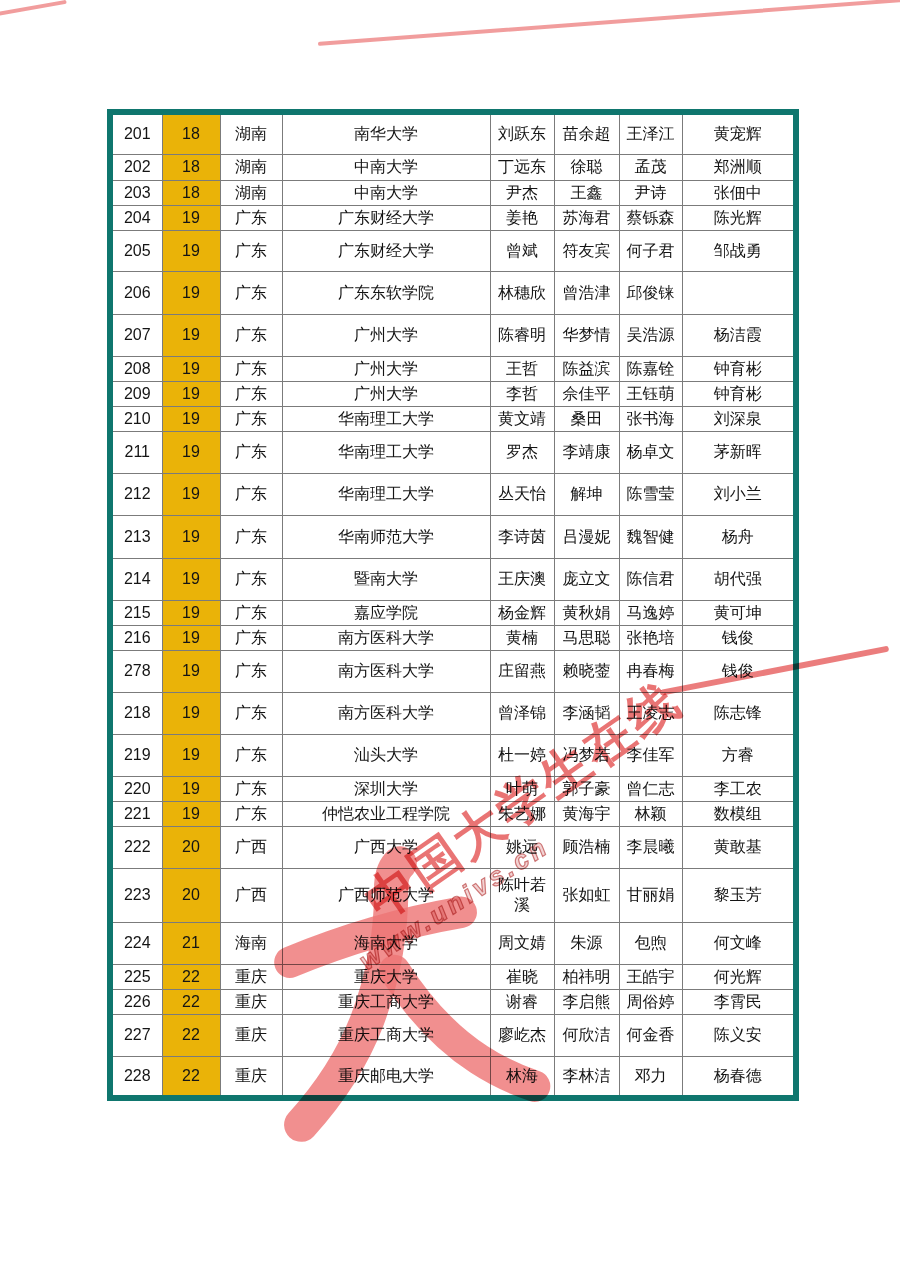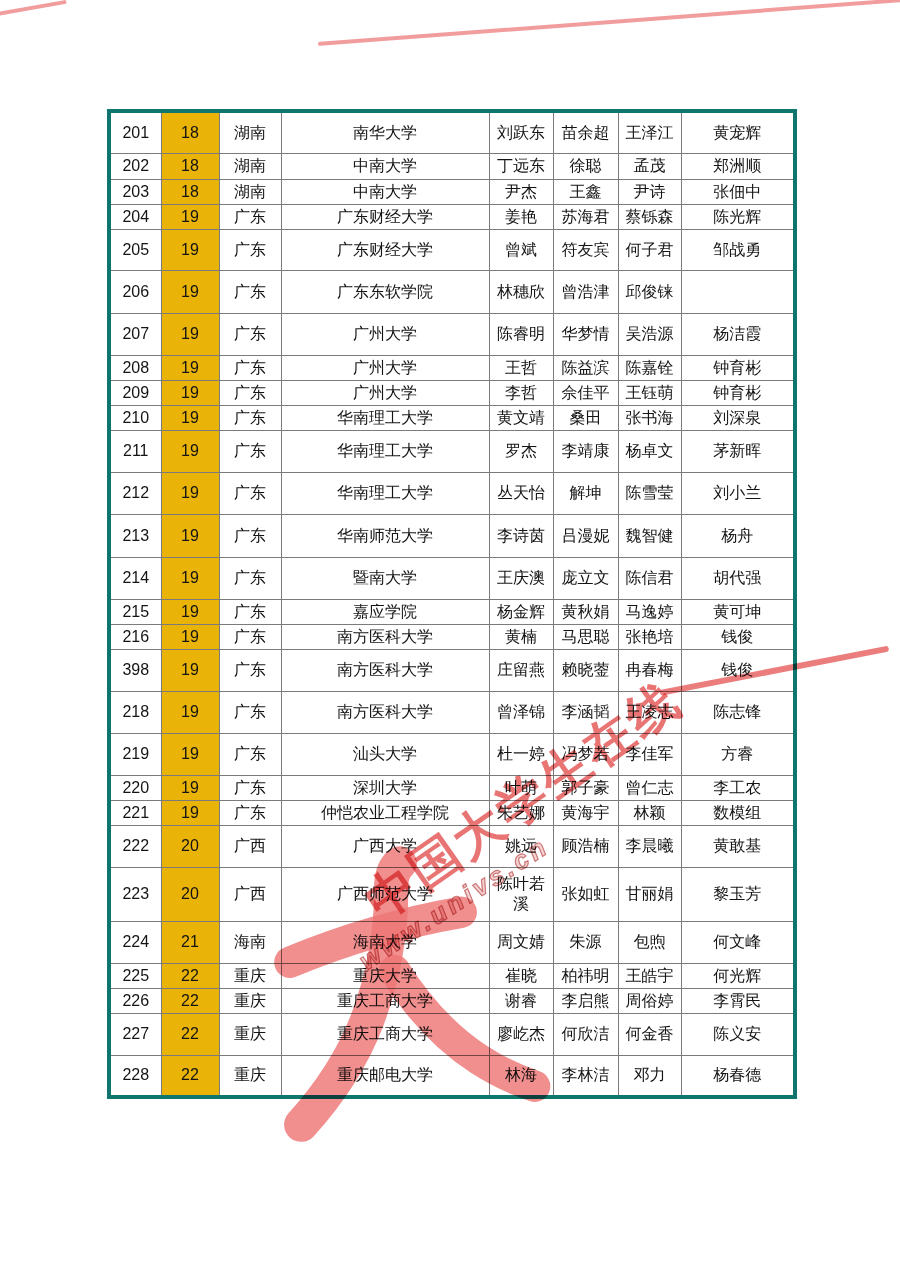--- a/index.html
+++ b/index.html
@@ -1,20 +1,20 @@
 <!DOCTYPE html>
 <html><head>
 <meta charset="utf-8">
 <style>
   html,body { margin:0; padding:0; background:#ffffff; }
   body { font-family:"Liberation Sans","DejaVu Sans",sans-serif; }
   .page { position:relative; width:900px; height:1272px; background:#ffffff; overflow:hidden; }
 
   table.award { position:absolute; left:107px; top:109px; border-collapse:collapse;
-                table-layout:fixed; border:4px solid #0f766e; }
+                table-layout:fixed; border:6px solid #0f766e; }
   table.award td { border:1px solid #7b7b7b; text-align:center; vertical-align:middle;
                    font-size:16px; color:#141414; padding:0 2px; line-height:1.25;
                    overflow:hidden; word-break:break-all; }
   table.award td.c0 { font-size:16px; }
   table.award td.c1 { background:#eab308; }
 
   .wm { position:absolute; pointer-events:none; mix-blend-mode:multiply; }
   .wm-text { left:352px; top:880px; transform:rotate(-35deg); transform-origin:0 0;
              font-size:50px; font-weight:700; letter-spacing:3px; white-space:nowrap;
              color:rgba(226,70,70,0.75); }
@@ -206,21 +206,21 @@
           <td class="c0">216</td>
           <td class="c1">19</td>
           <td class="c2">广东</td>
           <td class="c3">南方医科大学</td>
           <td class="c4">黄楠</td>
           <td class="c5">马思聪</td>
           <td class="c6">张艳培</td>
           <td class="c7">钱俊</td>
         </tr>
         <tr style="height: 42px;">
-          <td class="c0">398</td>
+          <td class="c0">278</td>
           <td class="c1">19</td>
           <td class="c2">广东</td>
           <td class="c3">南方医科大学</td>
           <td class="c4">庄留燕</td>
           <td class="c5">赖晓蓥</td>
           <td class="c6">冉春梅</td>
           <td class="c7">钱俊</td>
         </tr>
         <tr style="height: 42px;">
           <td class="c0">218</td>

